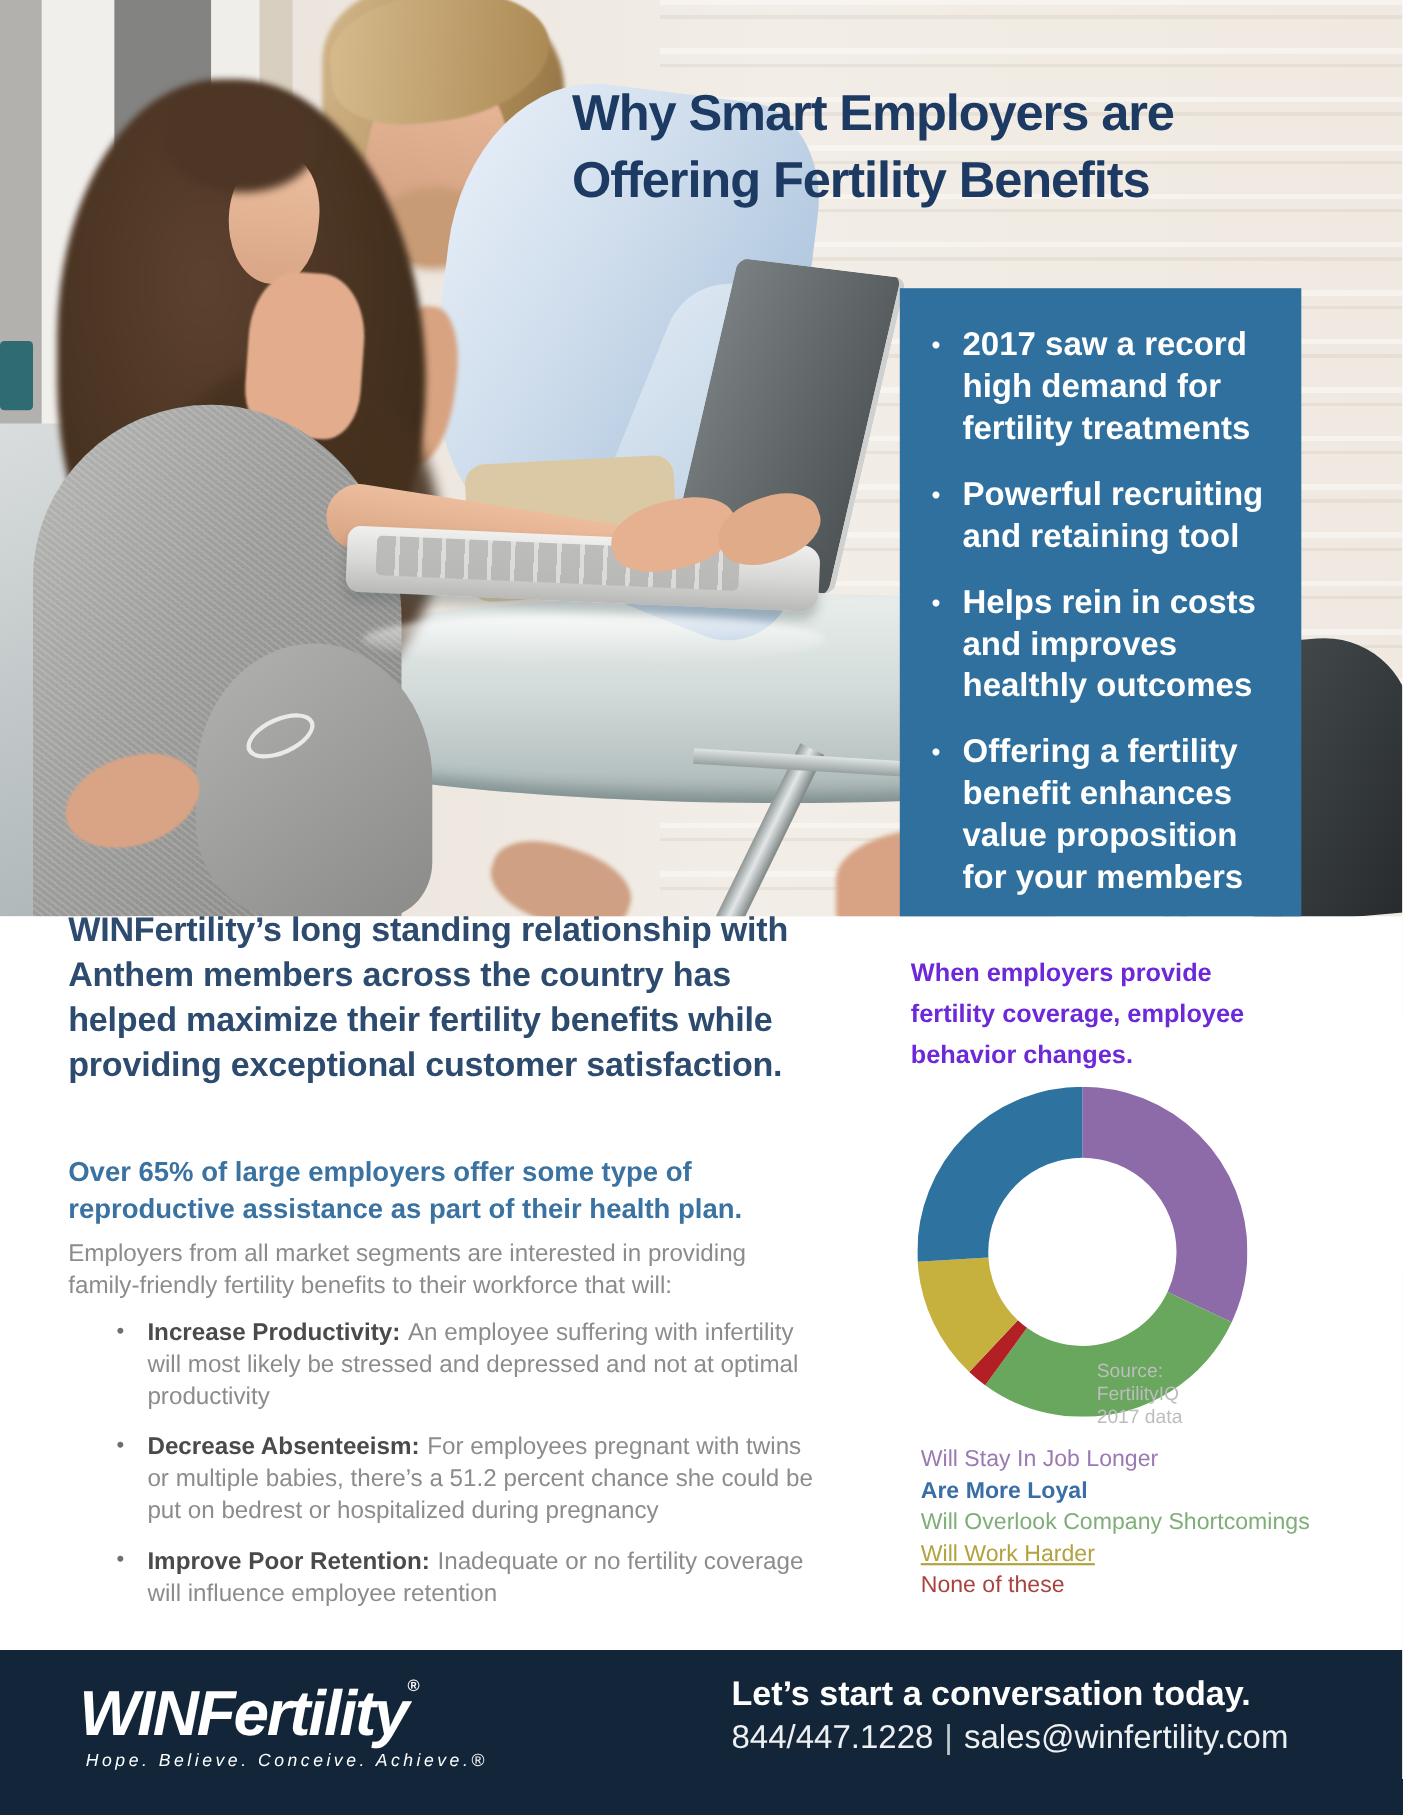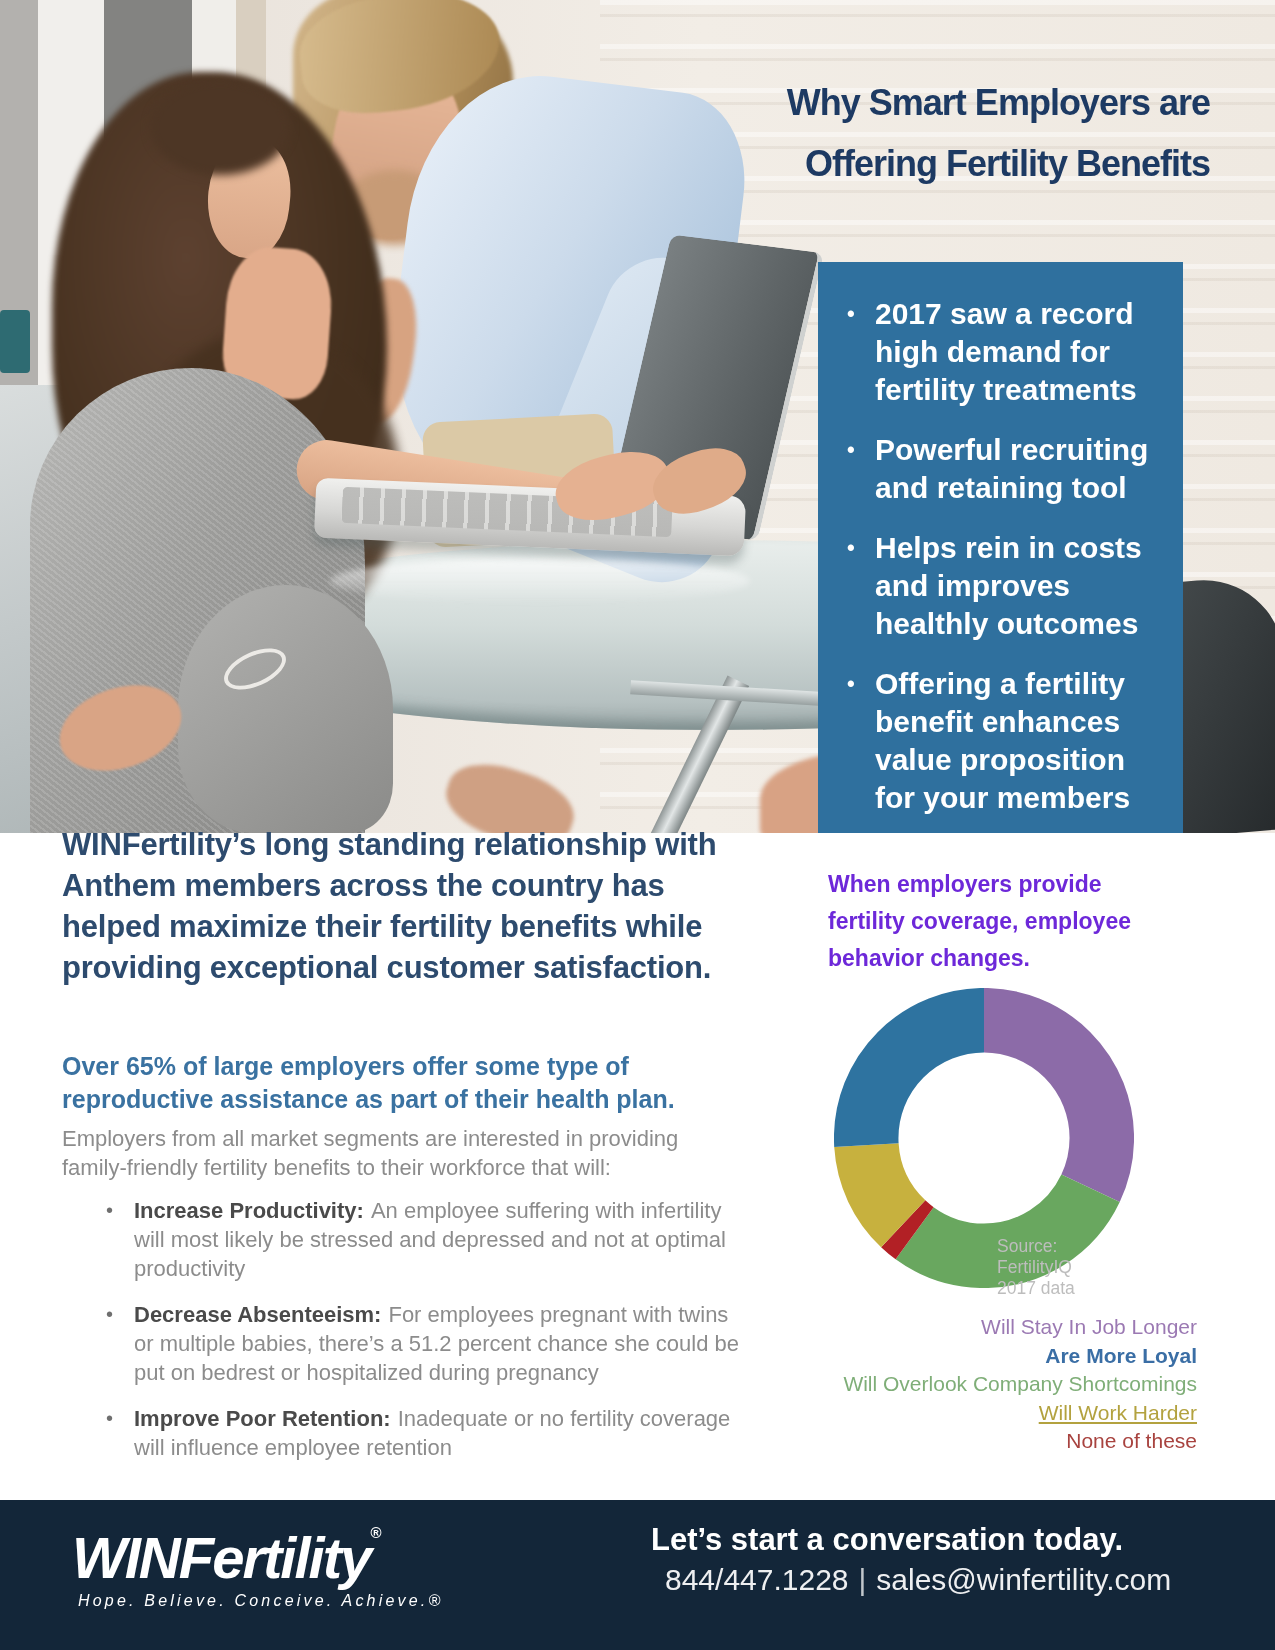--- a/index.html
+++ b/index.html
@@ -50,50 +50,50 @@
   .ph-wbracelet{left:222px;top:652px;width:58px;height:26px;border:4px solid #eceae6;border-radius:50%;transform:rotate(-24deg);}
   .ph-whandbelly{left:58px;top:688px;width:125px;height:80px;background:#d9a485;border-radius:50%;transform:rotate(-18deg);filter:blur(1px);}
   .ph-lscreen{left:638px;top:240px;width:148px;height:295px;background:linear-gradient(100deg,#7a8082 0%,#5f6567 60%,#4e5456 100%);border-radius:10px;transform:rotate(13deg) skewY(-6deg);border-right:5px solid #cfd1d0;}
   .ph-refl{left:330px;top:558px;width:420px;height:46px;background:linear-gradient(180deg,rgba(255,255,255,.7),rgba(255,255,255,0));filter:blur(3px);border-radius:50%;}
   .ph-lbase{left:315px;top:487px;width:430px;height:60px;background:linear-gradient(180deg,#f0f0ee 0%,#d6d6d4 55%,#b9b9b7 100%);border-radius:12px 16px 16px 12px;transform:rotate(2.5deg);box-shadow:0 8px 10px rgba(70,85,85,.30);}
   .ph-lkeys{left:342px;top:494px;width:330px;height:36px;background:repeating-linear-gradient(90deg,#b5b5b3 0 17px,#dcdcda 17px 21px);border-radius:5px;transform:rotate(2.5deg);opacity:.85;}
   .ph-whandtype{left:555px;top:455px;width:115px;height:62px;background:#e5b191;border-radius:46%;transform:rotate(-14deg);}
   .ph-mhand{left:652px;top:452px;width:95px;height:58px;background:#dfab89;border-radius:46%;transform:rotate(-20deg);}
 
   
-  .hero-title{left:520px;top:72px;width:690px;text-align:right;font-size:36px;line-height:61px;
+  .hero-title{left:520px;top:72px;width:690px;text-align:left;font-size:46px;line-height:61px;
     font-weight:bold;letter-spacing:-1px;color:#1D3A63;}
   .callout{left:818px;top:262px;width:365px;height:571px;background:#2F709E;box-sizing:border-box;
     padding:33px 12px 0 29px;}
   .callout ul{margin:0;padding:0;list-style:none;}
   .callout li{display:flex;margin-bottom:22px;color:#ffffff;font-size:30px;line-height:38px;font-weight:bold;}
   .callout .mark{flex:none;width:28px;font-size:22px;}
 
   
   .headline{left:62px;top:824px;width:700px;font-size:31px;line-height:41px;font-weight:bold;color:#2D4B6E;letter-spacing:-0.2px;}
   .subhead{left:62px;top:1050px;width:660px;font-size:25px;line-height:33px;font-weight:bold;color:#3A72A1;}
   .intro{left:62px;top:1124px;width:660px;font-size:22px;line-height:29px;color:#8C8C8C;}
   .blist{left:62px;top:1196px;width:660px;margin:0;padding:0;list-style:none;}
   .blist li{position:relative;padding-left:72px;margin-bottom:17px;font-size:22px;line-height:29px;color:#8C8C8C;width:605px;}
   .blist li::before{content:"•";position:absolute;left:44px;top:0;color:#6f6f6f;font-size:20px;}
   .blist .lead{font-weight:bold;color:#4A4A4A;margin-right:7px;}
 
   
   .chart-heading{left:828px;top:866px;width:340px;font-size:23px;line-height:37px;font-weight:bold;color:#6d28d9;}
   .donut{left:834px;top:988px;width:300px;height:300px;}
   .source{left:997px;top:1236px;width:160px;text-align:left;font-size:17.5px;line-height:21px;color:#BDBDBD;}
-  .legend{left:837px;top:1313px;width:360px;text-align:right;}
+  .legend{left:837px;top:1313px;width:360px;}
   .legend-line{font-size:21px;line-height:28.5px;}
 
   
   .footer{left:0;top:1500px;width:1275px;height:150px;background:#132639;}
   .logo{left:72px;top:1524px;color:#ffffff;font-style:italic;font-weight:bold;font-size:58px;letter-spacing:-2px;white-space:nowrap;}
   .logo .reg{font-size:15px;vertical-align:top;letter-spacing:0;}
   .tagline{left:78px;top:1592px;color:#ffffff;font-style:italic;font-size:16px;letter-spacing:3.2px;white-space:nowrap;}
-  .cta1{left:651px;top:1522px;color:#ffffff;font-size:31px;font-weight:bold;white-space:nowrap;}
+  .cta1{left:665px;top:1522px;color:#ffffff;font-size:31px;font-weight:bold;white-space:nowrap;}
   .cta2{left:665px;top:1563px;color:#ffffff;opacity:.93;font-size:30px;font-weight:normal;white-space:nowrap;}
   .cta2 .sep{padding:0 10px;opacity:.8;}
 </style>
 </head>
 <body>
 
 <div class="page">
 
   <div class="hero">
     <div class="ph-wall abs"></div>

